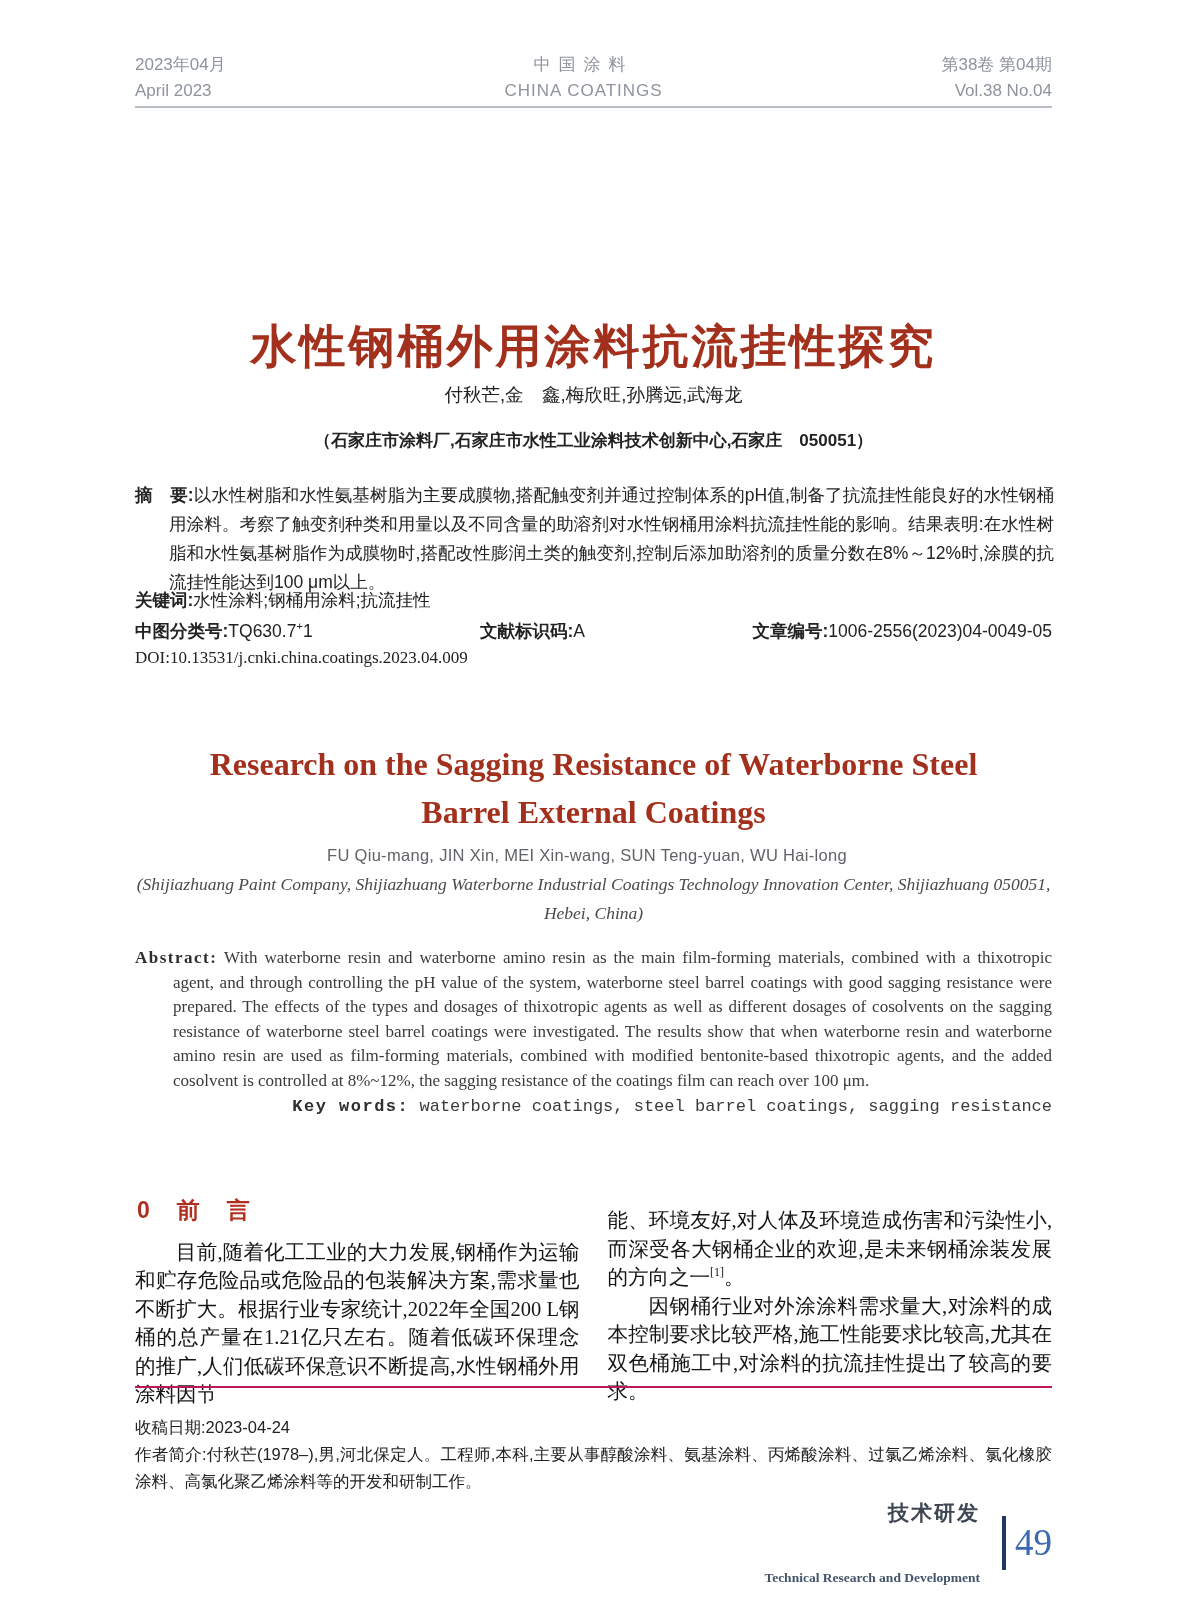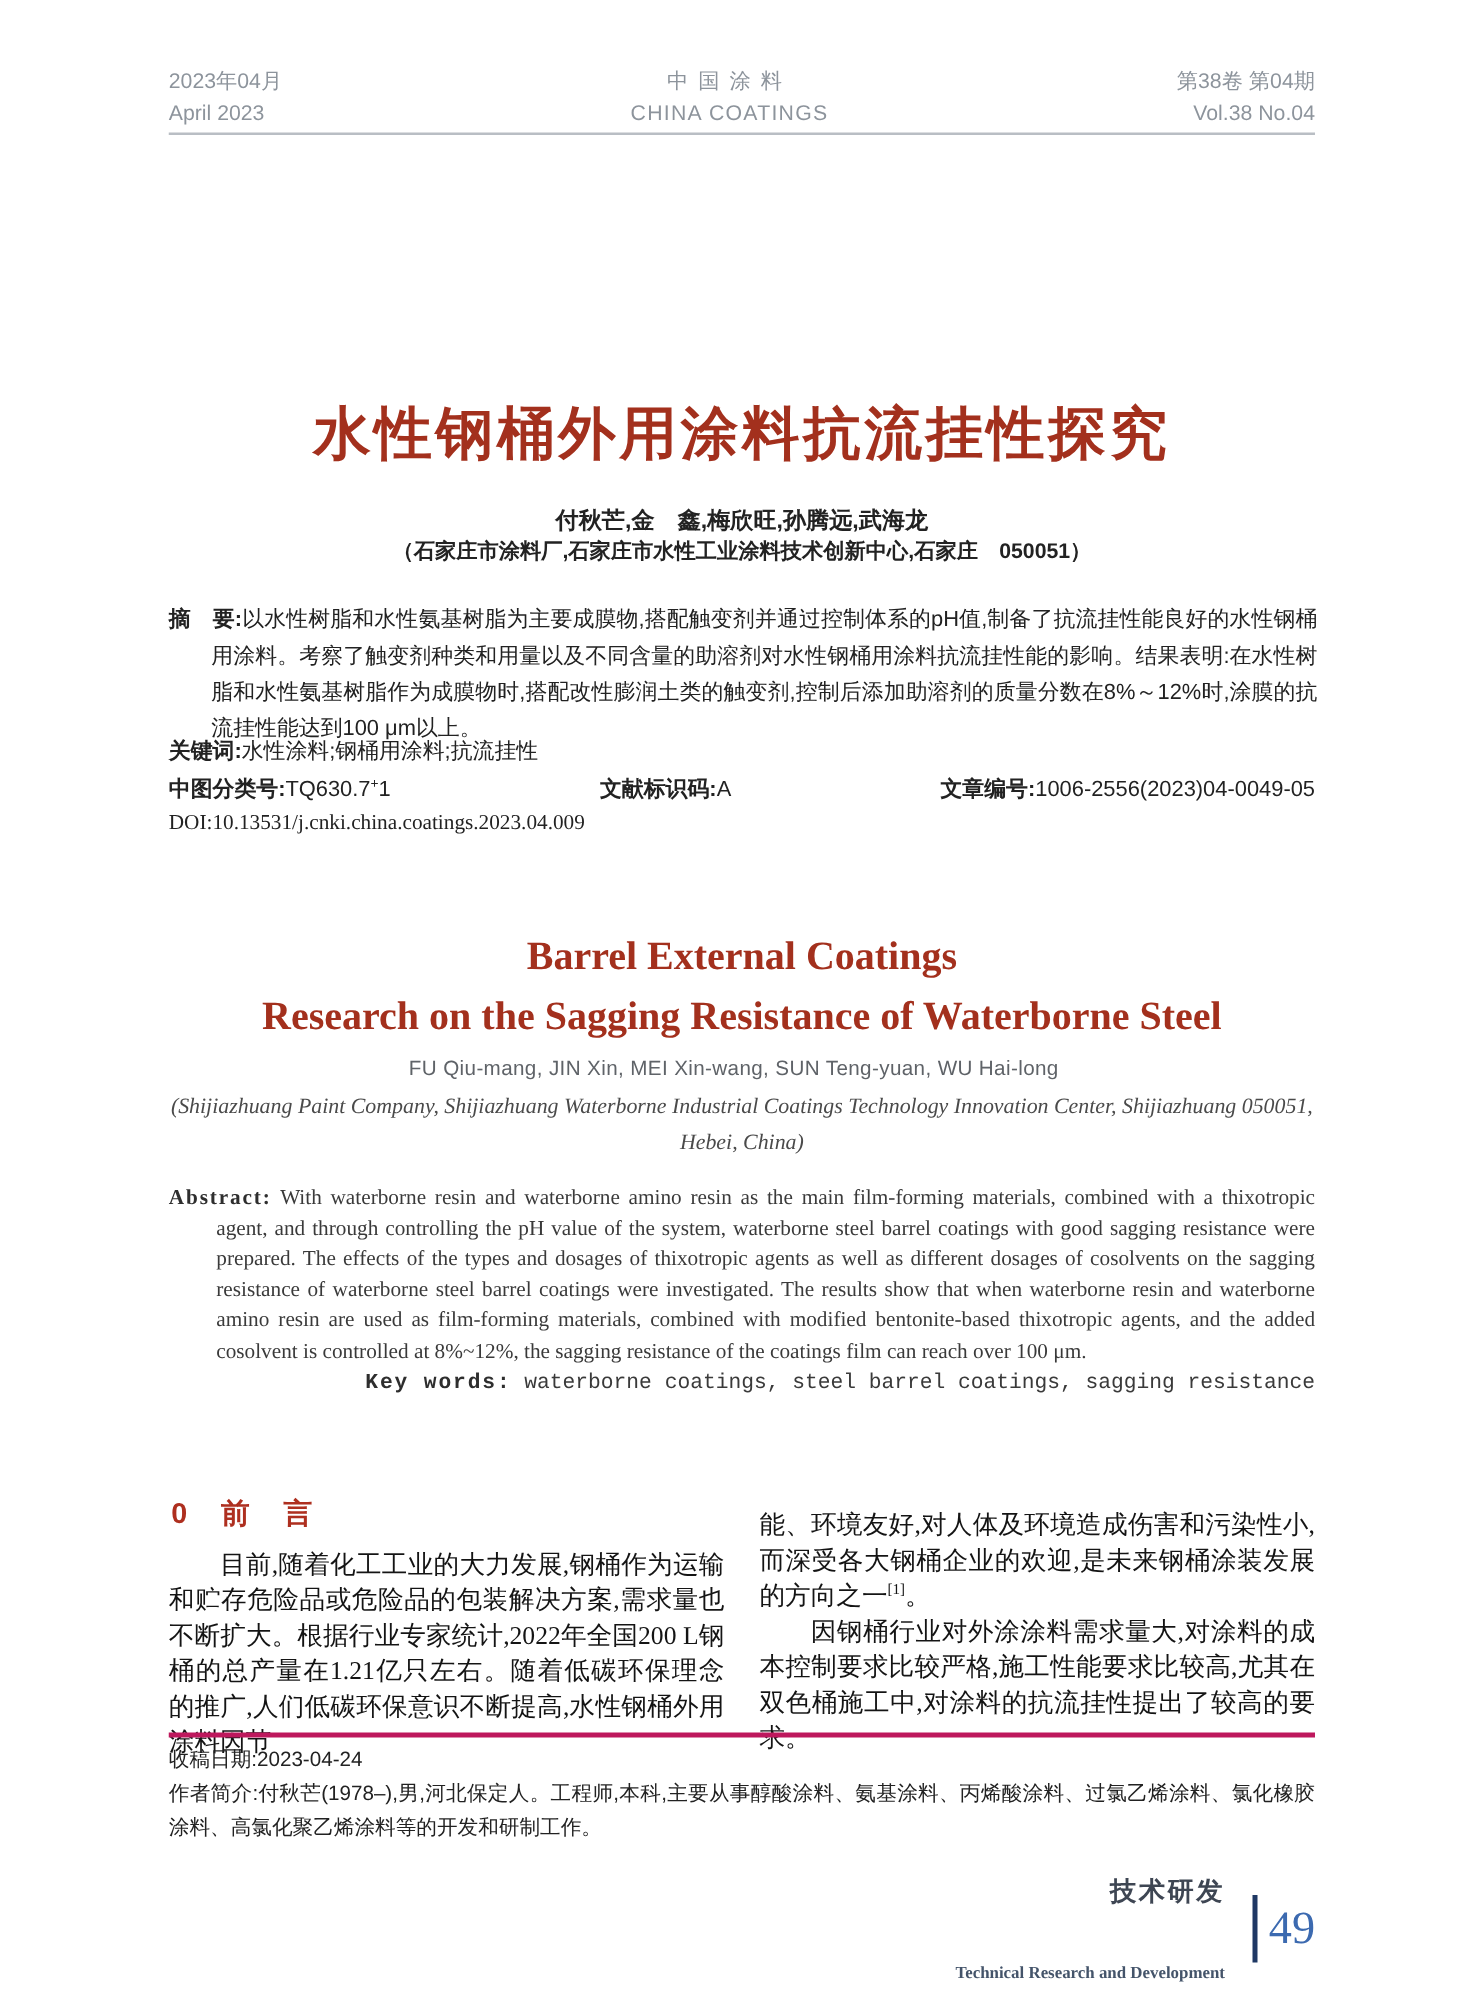--- a/index.html
+++ b/index.html
@@ -25,22 +25,22 @@
   .header-col.right  { text-align:right; }
   .journal-cn { letter-spacing:8px; }
   .journal-en { letter-spacing:1px; }
 
   
   .title-cn {
     top:316px; left:0; width:1187px; text-align:center;
     font-size:46px; font-weight:bold; color:#a3301d; letter-spacing:3px;
   }
   .authors-cn {
-    top:403px; left:0; width:1187px; text-align:center;
-    font-size:18.5px; font-weight:bold; color:#222;
+    top:382px; left:0; width:1187px; text-align:center;
+    font-size:18.5px; font-weight:normal; color:#222;
   }
   .affil-cn {
     top:429px; left:0; width:1187px; text-align:center;
     font-size:17px; font-weight:bold; color:#222;
   }
 
   
   .abstract-cn {
     top:481px; left:135px; width:919px;
     font-size:17.5px; line-height:29px; text-align:justify; color:#222;
@@ -97,21 +97,21 @@
     color:#ae2f1f; font-size:23px; font-weight:bold;
     letter-spacing:2px; margin:0 0 13px 2px;
   }
   .p-indent { text-indent:2em; }
   .col-right { padding-top:10px; }
   sup.ref { font-size:12px; vertical-align:super; line-height:0; }
 
   
   .footnote {
     top:1386px; left:135px; width:917px;
-    border-top:4px solid #be185d; padding-top:5px;
+    border-top:2px solid #be185d; padding-top:26px;
     font-size:16.5px; line-height:27px; text-align:justify; color:#222;
   }
 
   
   .page-footer {
     top:1499px; right:135px;
     display:flex; align-items:center;
   }
   .footer-labels { display:flex; flex-direction:column; align-items:flex-end; margin-right:22px;gap:41px; }
   .footer-cn { font-size:21px; font-weight:bold; color:#3e4653; letter-spacing:2px; }
@@ -151,22 +151,22 @@
 
 <div class="abs clc-row">
   <span><span class="b">中图分类号:</span><span>TQ630.7</span><sup class="small">+</sup><span>1</span></span>
   <span><span class="b">文献标识码:</span><span>A</span></span>
   <span><span class="b">文章编号:</span><span>1006-2556(2023)04-0049-05</span></span>
 </div>
 
 <div class="abs doi-line">DOI:10.13531/j.cnki.china.coatings.2023.04.009</div>
 
 <div class="abs title-en">
+  <div>Research on the Sagging Resistance of Waterborne Steel</div>
   <div>Barrel External Coatings</div>
-  <div>Research on the Sagging Resistance of Waterborne Steel</div>
 </div>
 <div class="abs authors-en">FU Qiu-mang, JIN Xin, MEI Xin-wang, SUN Teng-yuan, WU Hai-long</div>
 <div class="abs affil-en">(Shijiazhuang Paint Company, Shijiazhuang Waterborne Industrial Coatings Technology Innovation Center, Shijiazhuang 050051, Hebei, China)</div>
 
 <div class="abs abstract-en">
   <p class="hang-en"><span class="label-en">Abstract:</span> <span>With waterborne resin and waterborne amino resin as the main film-forming materials, combined with a thixotropic agent, and through controlling the pH value of the system, waterborne steel barrel coatings with good sagging resistance were prepared. The effects of the types and dosages of thixotropic agents as well as different dosages of cosolvents on the sagging resistance of waterborne steel barrel coatings were investigated. The results show that when waterborne resin and waterborne amino resin are used as film-forming materials, combined with modified bentonite-based thixotropic agents, and the added cosolvent is controlled at 8%~12%, the sagging resistance of the coatings film can reach over 100 μm.</span></p>
   <p class="keywords-en"><span class="label-en">Key words:</span> <span>waterborne coatings, steel barrel coatings, sagging resistance</span></p>
 </div>
 
 <div class="abs body-cols">

